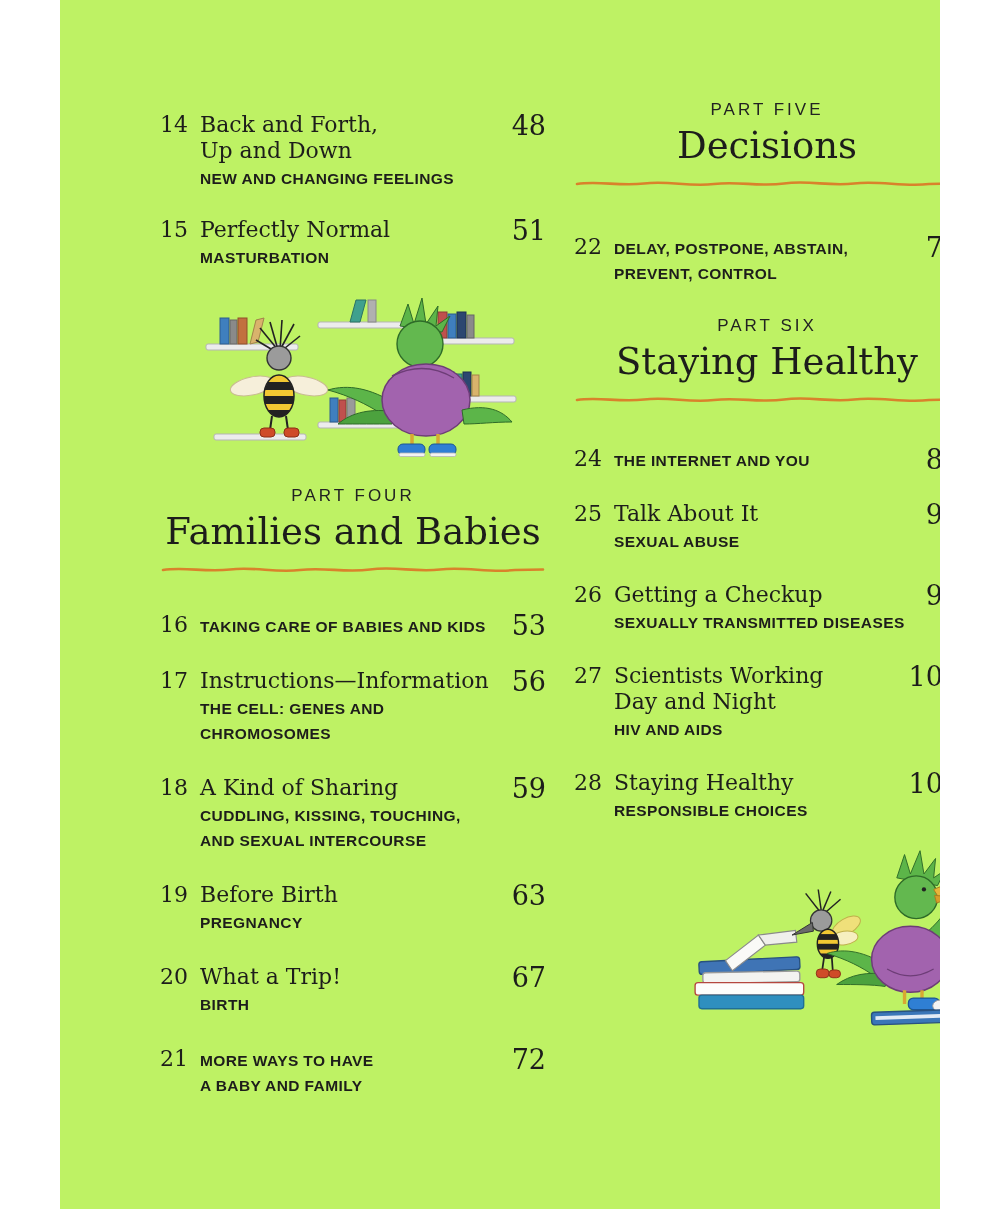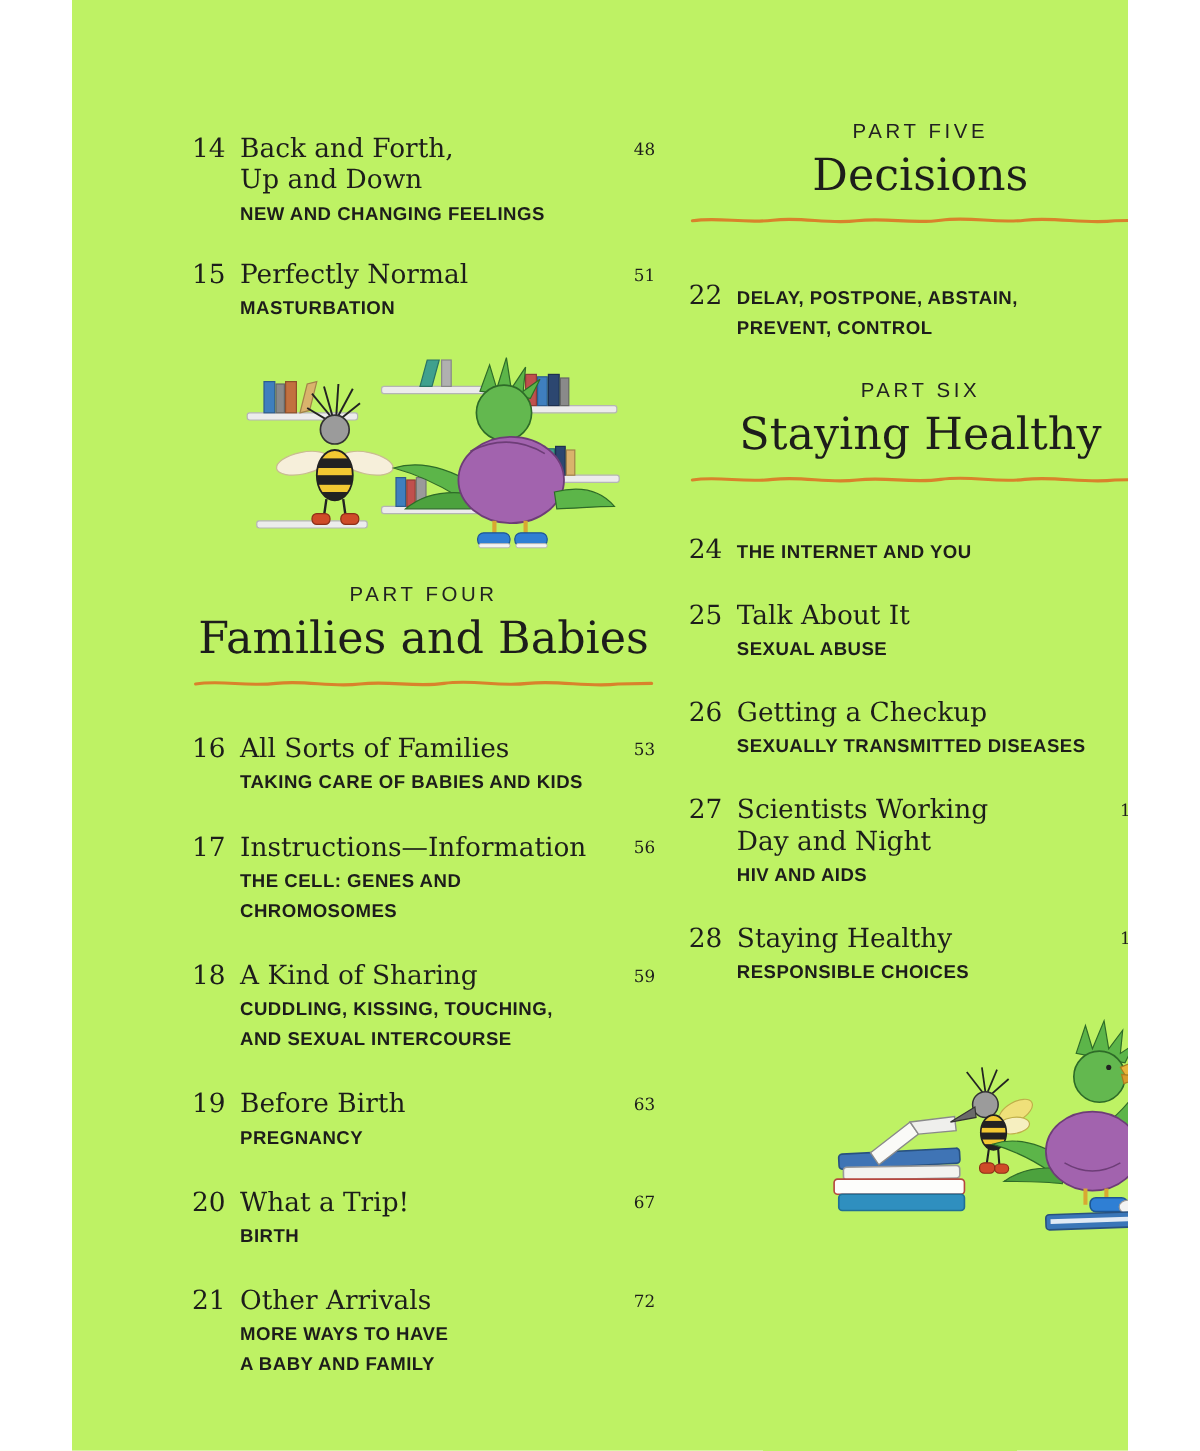--- a/index.html
+++ b/index.html
@@ -34,21 +34,21 @@
     font-family: "Liberation Sans", sans-serif;
     font-weight: bold;
     font-size: 15.5px; line-height: 25px;
     letter-spacing: 0.4px;
     margin-top: 2px;
     white-space: pre-line;
   }
   .pg {
     flex: none; min-width: 42px;
     text-align: right;
-    font-size: 14px; line-height: 27px;
+    font-size: 27px; line-height: 27px;
   }
 
   .part-header { text-align: center; }
   .part-label {
     font-family: "Liberation Sans", sans-serif;
     font-size: 17px; line-height: 20px;
     letter-spacing: 3px;
     color: #222;
     text-align: center;
   }
@@ -179,21 +179,20 @@
       <div class="part-label">PART FOUR</div>
       <div class="part-title">Families and Babies</div>
       <svg class="squiggle" width="386" height="13" viewBox="0 0 386 13">
         <path d="M3 7 C 25 3.5, 45 9.5, 70 6.5 C 95 3.5, 115 10, 140 7 C 165 4, 185 10, 210 6.5 C 235 3, 255 9.5, 280 6.5 C 305 3.5, 330 10, 355 7 L 383 6.5" fill="none" stroke="#d9822b" stroke-width="2.6" stroke-linecap="round"></path>
       </svg>
     </div>
 
     <div class="toc-entry mb-l">
       <span class="num">16</span>
       <span class="tblock">
-        <span class="title">All Sorts of Families</span>
         <span class="subtitle">TAKING CARE OF BABIES AND KIDS</span>
       </span>
       <span class="pg">53</span>
     </div>
 
     <div class="toc-entry mb-l">
       <span class="num">17</span>
       <span class="tblock">
         <span class="title">Instructions—Information</span>
         <span class="subtitle">THE CELL: GENES AND CHROMOSOMES</span>
@@ -225,21 +224,20 @@
       <span class="tblock">
         <span class="title">What a Trip!</span>
         <span class="subtitle">BIRTH</span>
       </span>
       <span class="pg">67</span>
     </div>
 
     <div class="toc-entry">
       <span class="num">21</span>
       <span class="tblock">
-        <span class="title">Other Arrivals</span>
         <span class="subtitle">MORE WAYS TO HAVE
 A BABY AND FAMILY</span>
       </span>
       <span class="pg">72</span>
     </div>
   </div>
 
   <div class="col col-right">
 
     <div class="part-header mb-part5">

